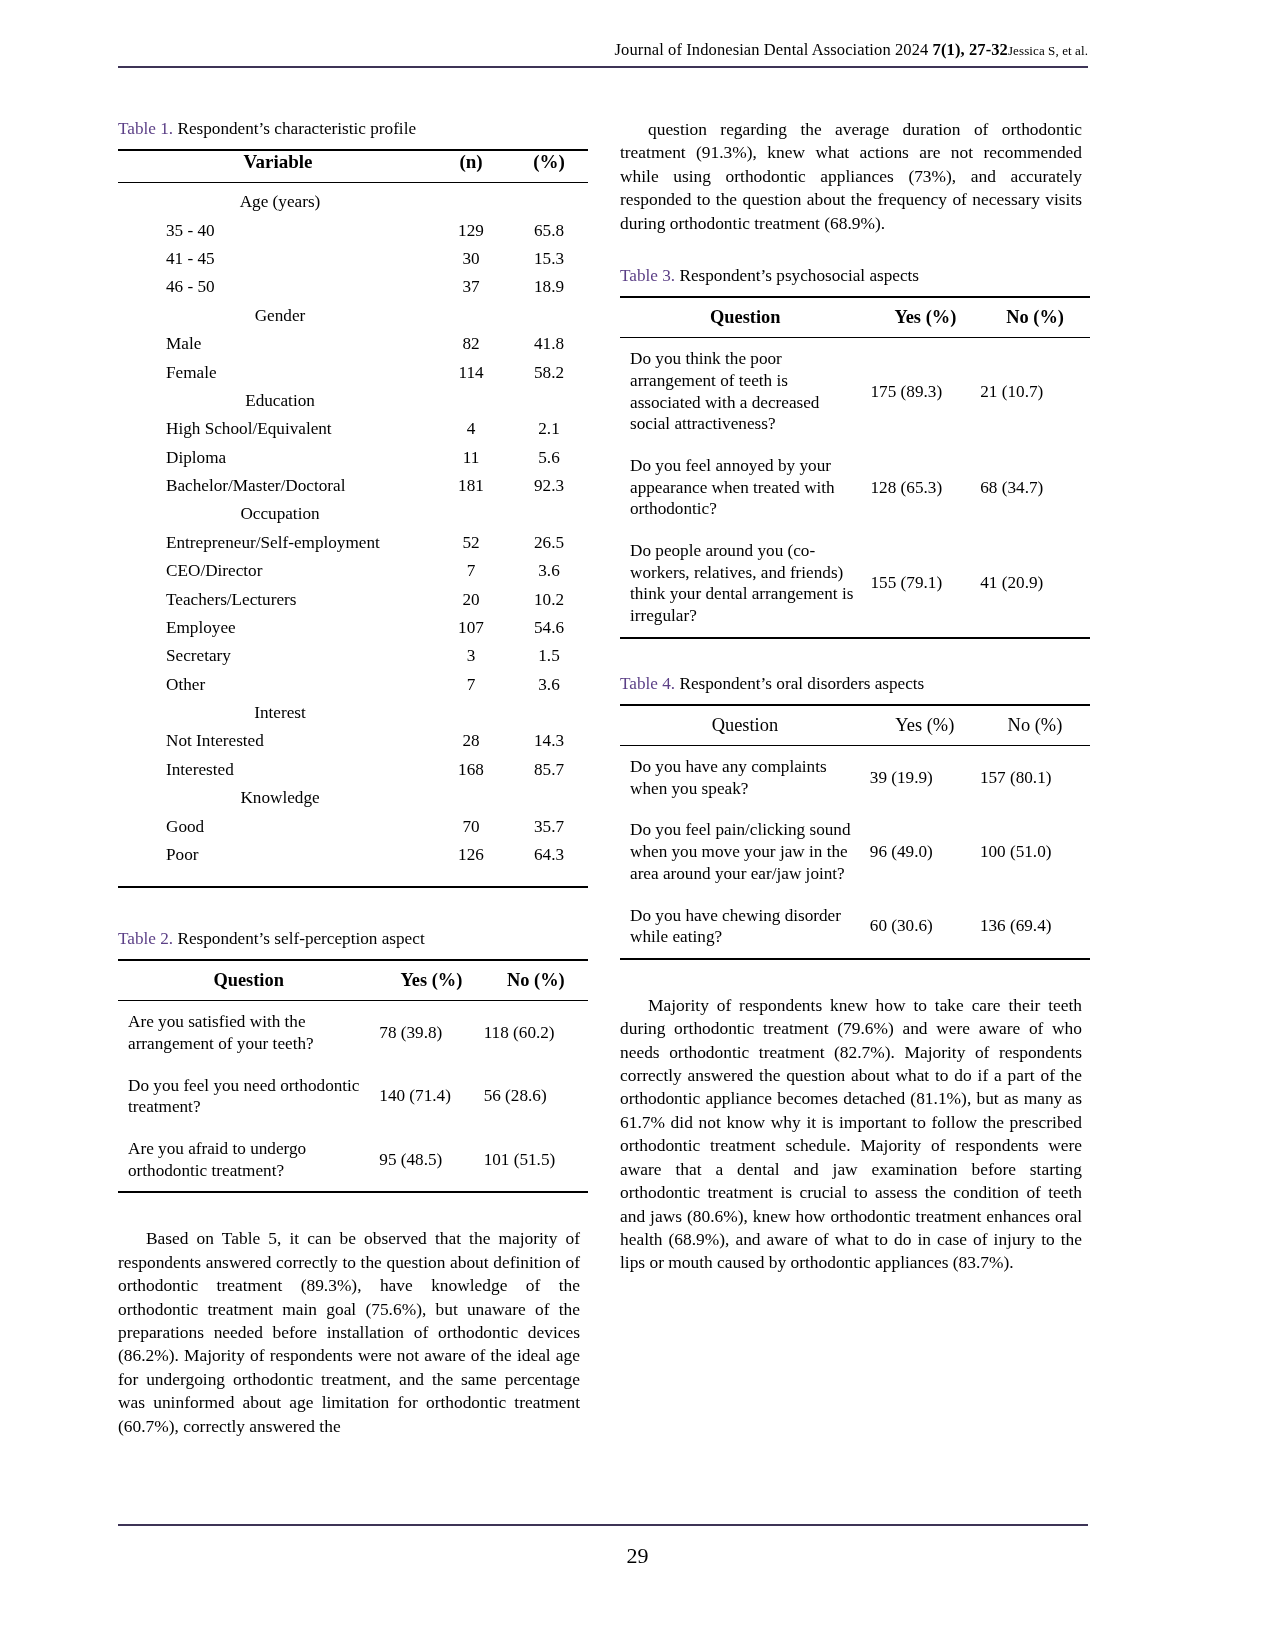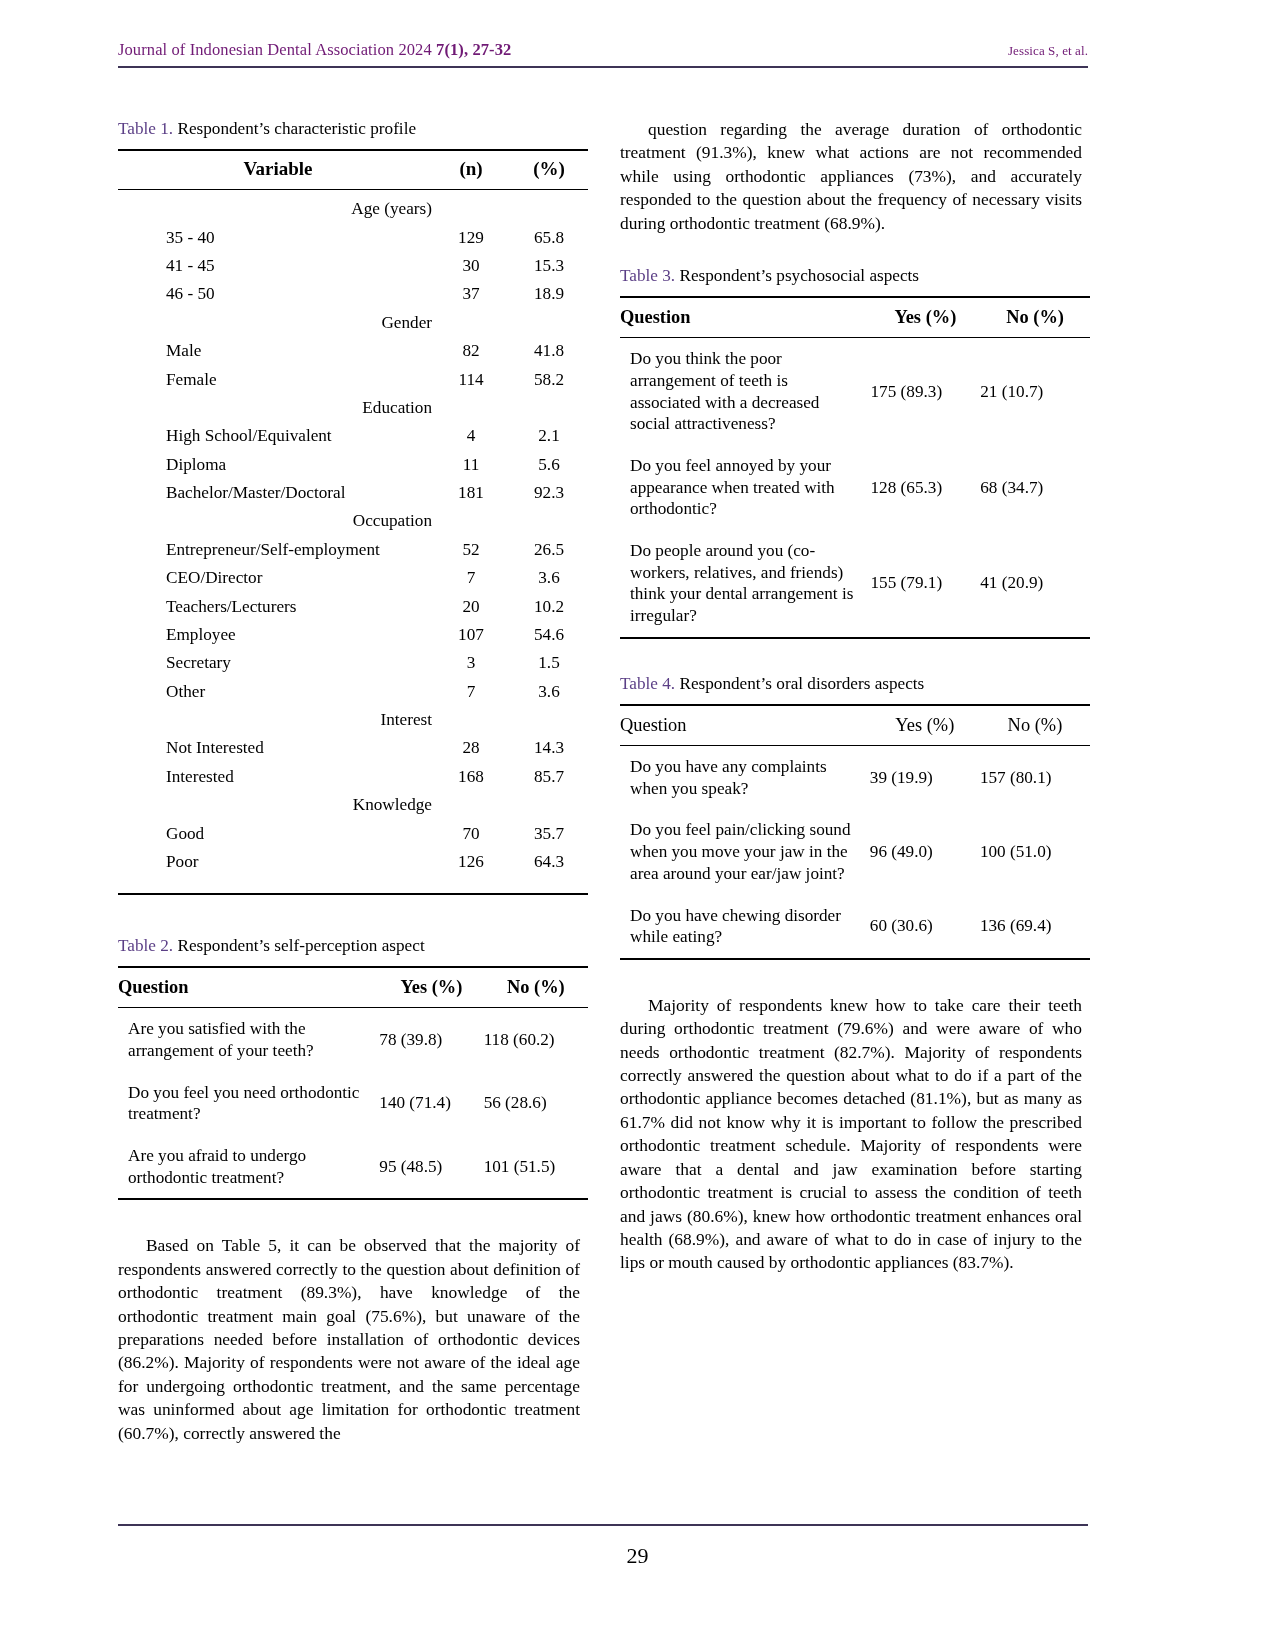--- a/index.html
+++ b/index.html
@@ -25,26 +25,25 @@
     padding: 0;
   }
 
   
   .runhead {
     position: absolute;
     left: 118px;
     top: 40px;
     width: 970px;
     display: flex;
-    justify-content: space-between;
+    justify-content: flex-end;
     align-items: baseline;
-    color: #701a75;
+    color: #000000;
     font-size: 16.5px;
     letter-spacing: .1px;
-    gap: 21px;
   }
   .runhead .right { font-size: 13px; }
   .runhead .vol { font-weight: bold; }
   .runhead-rule {
     position: absolute;
     left: 118px;
     top: 66px;
     width: 970px;
     height: 0;
     border-top: 2.4px solid #3d3456;
@@ -91,39 +90,39 @@
   }
   .rule-top    { border-top: 2.6px solid #000; }
   .rule-mid    { border-bottom: 1.7px solid #000; }
   .rule-bottom { border-bottom: 2.6px solid #000; }
 
   
   .t1 { margin-bottom: 0; }
   .t1 th {
     font-weight: bold;
     font-size: 19px;
-    padding: 7px 0 9px 0;
+    padding: 0 0 9px 0;
   }
   .t1 th.c-var { text-align: center; padding-left: 6px;}
   .t1 th.c-n   { text-align: center; width: 78px; }
   .t1 th.c-p   { text-align: center; width: 78px; }
   .t1 td { padding: 4.2px 0; }
-  .t1 td.cat   { text-align: right; padding-left: 10px; }
+  .t1 td.cat   { text-align: center; padding-left: 10px; }
   .t1 td.sub   { text-align: left; padding-left: 48px; }
   .t1 td.num   { text-align: center; width: 78px; }
   .t1 td.pct   { text-align: center; width: 78px; }
   .t1 tr.first-body td { padding-top: 9px; }
   .t1 tr.last-body td  { padding-bottom: 21px; }
 
   
   .tq th {
     font-size: 18.4px;
     padding: 9px 0;
   }
-  .tq th.q   { text-align: left; }
+  .tq th.q   { text-align: center; }
   .tq th.yes { text-align: center; width: 120px; }
   .tq th.no  { text-align: center; width: 120px; }
   .tq.bold-head th { font-weight: bold; }
   .tq.plain-head th { font-weight: normal; }
   .tq td.q {
     text-align: left;
     padding: 9px 10px 9px 10px;
     line-height: 1.26;
   }
   .tq td.v {

